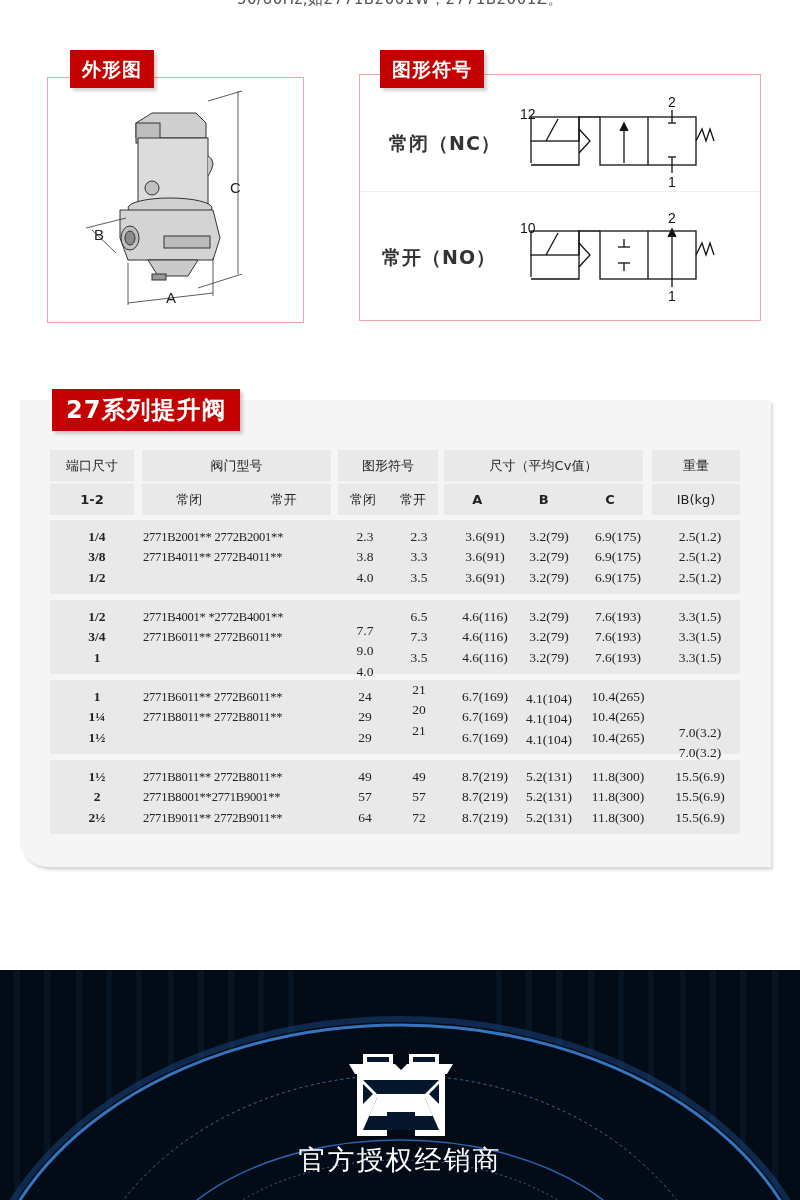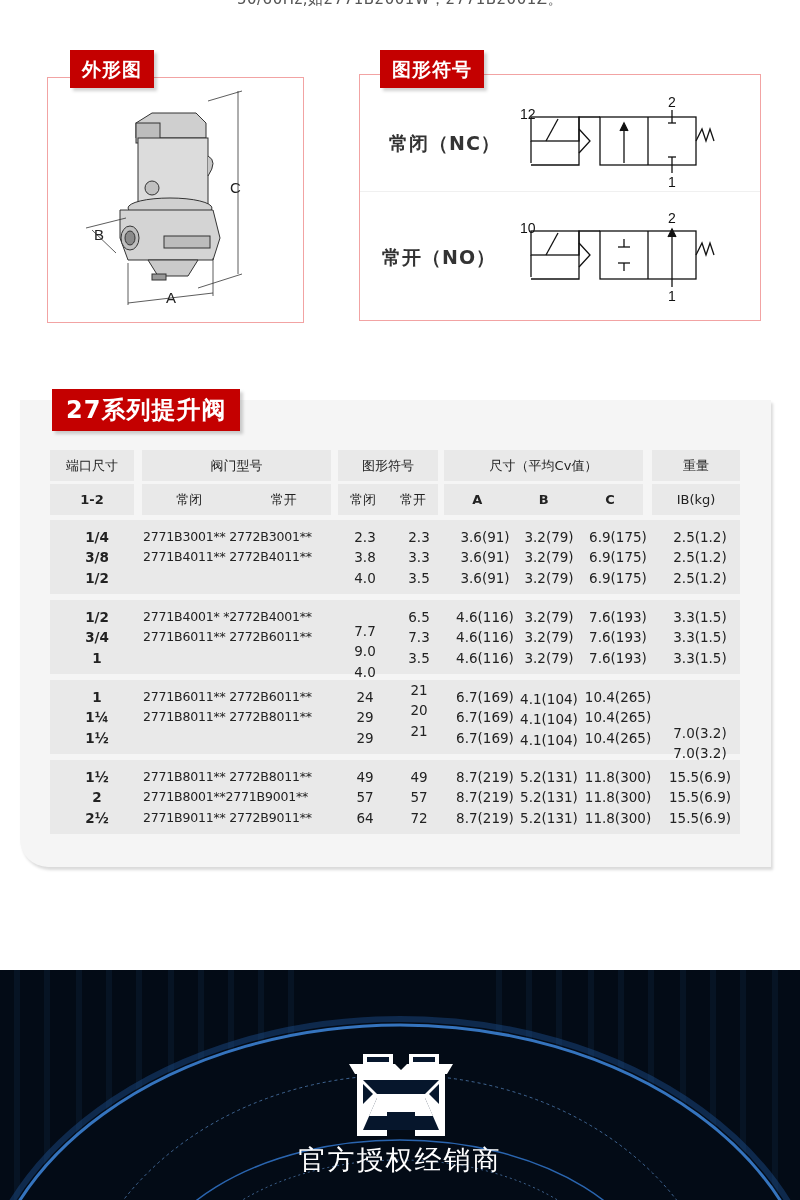--- a/index.html
+++ b/index.html
@@ -19,21 +19,21 @@
   .sym-row { position: absolute; left: 0; width: 100%; height: 110px; }
   .sym-label { position: absolute; left: 22px; font-size: 19px; font-weight: bold; color: #333; letter-spacing: 1px; }
   .sym-divider { position: absolute; left: 0; top: 116px; width: 100%; height: 1px; background: #f0f0f0; }
 
   
   #table-panel { position: absolute; left: 20px; top: 400px; width: 751px; height: 467px; background: #f5f5f5; border-bottom-left-radius: 28px; box-shadow: 2px 3px 3px rgba(0,0,0,0.15); }
   #table-badge { left: 52px; top: 389px; font-size: 24px; padding: 2px 14px; }
 
   .cell { position: absolute; background: #e9e9e9; font-size: 13px; color: #222; display: flex; align-items: center; justify-content: center; }
   .hdr-bold { font-weight: bold; }
-  .group { position: absolute; left: 50px; width: 690px; height: 74px; background: #e9e9e9; }
+  .group { position: absolute; left: 50px; width: 690px; height: 74px; background: #e9e9e9; font-family: Liberation Serif, serif; }
   .gcell { position: absolute; font-size: 13.5px; color: #222; line-height: 20.3px; white-space: nowrap; }
   .gcell div { height: 20.3px; }
   .c-center { text-align: center; }
   .port-col { left: 0; width: 94px; font-weight: bold; }
   .model-col { left: 93px; width: 190px; font-size: 12.5px; letter-spacing: -0.2px; }
   .cvnc-col { left: 298px; width: 34px; }
   .cvno-col { left: 352px; width: 34px; }
   .a-col { left: 400px; width: 70px; }
   .b-col { left: 468px; width: 62px; }
   .c-col { left: 533px; width: 70px; }
@@ -169,21 +169,21 @@
 </div>
 <div class="cell" style="left:652px;top:484px;width:88px;height:31px;">IB(kg)</div>
 
 <div class="group" style="top:520px;">
   <div class="gcell port-col c-center" style="top:7px;">
     <div>1/4</div>
     <div>3/8</div>
     <div>1/2</div>
   </div>
   <div class="gcell model-col" style="top:7px;">
-    <div>2771B3001** 2772B3001**</div>
+    <div>2771B2001** 2772B2001**</div>
     <div>2771B4011** 2772B4011**</div>
   </div>
   <div class="gcell cvnc-col c-center" style="top:7px;">
     <div>2.3</div>
     <div>3.8</div>
     <div>4.0</div>
   </div>
   <div class="gcell cvno-col c-center" style="top:7px;">
     <div>2.3</div>
     <div>3.3</div>

